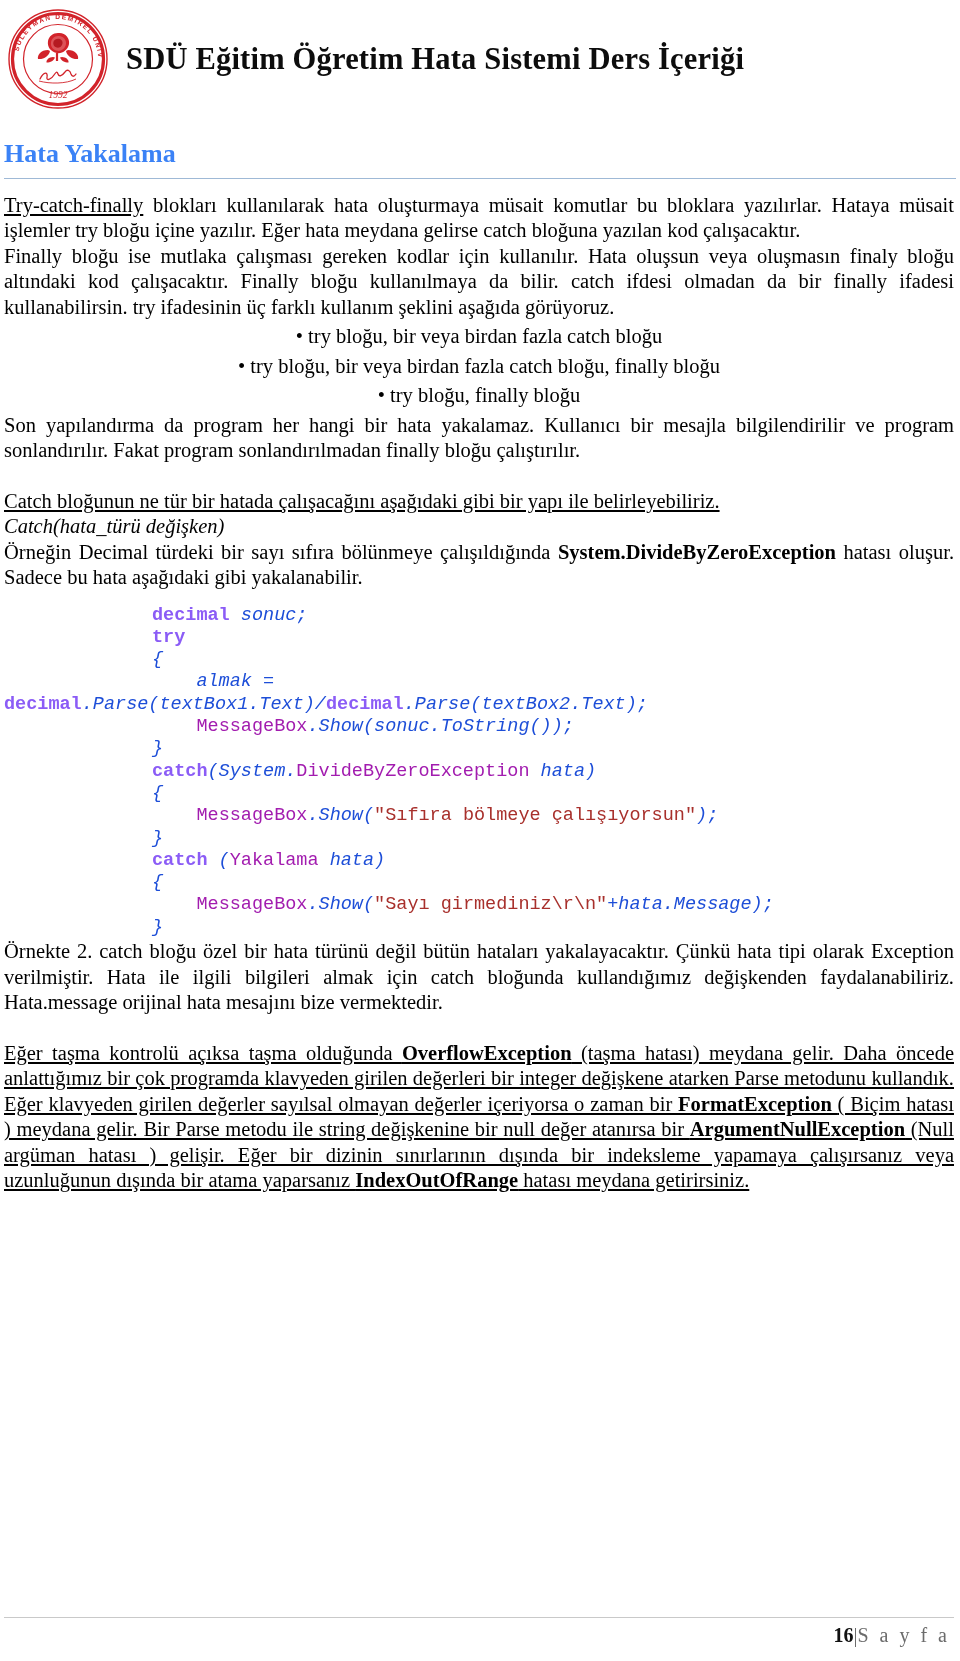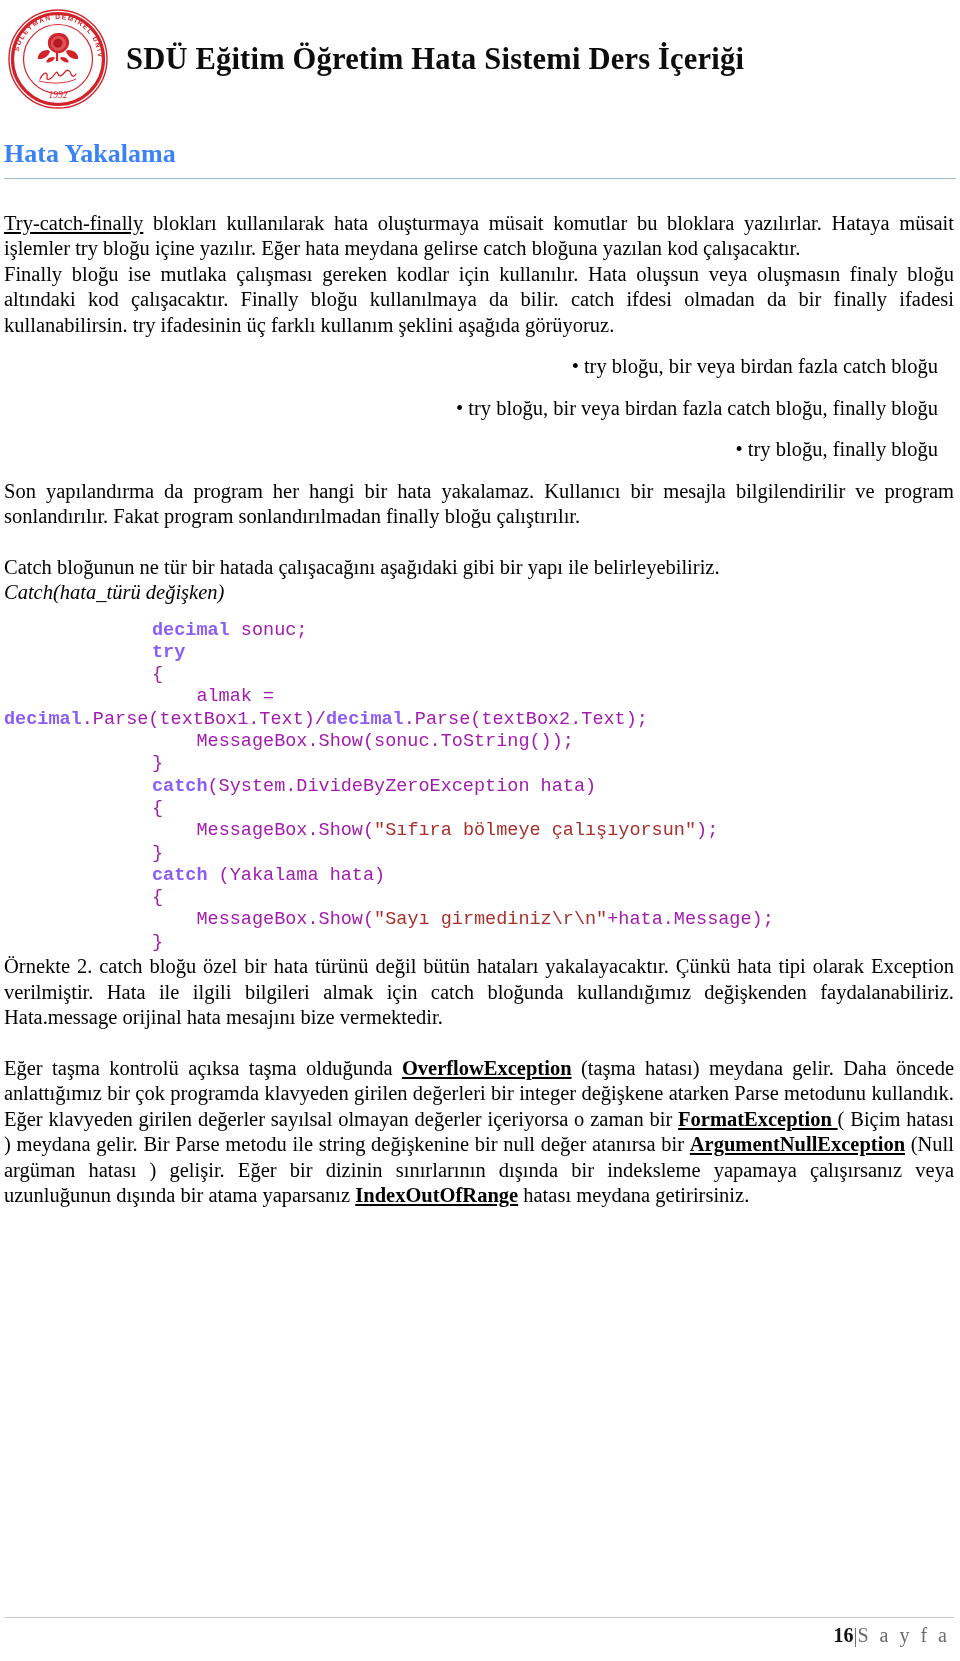--- a/index.html
+++ b/index.html
@@ -65,48 +65,48 @@
     margin: 0 6px 0 4px;
   }
   p.body {
     font-size: 20.5px;
     line-height: 25.5px;
     text-align: justify;
     text-justify: inter-word;
     margin: 0;
     color: #000;
   }
-  p.body.gap-top { margin-top: 25px; }
+  p.body.gap-top { margin-top: 25px; text-decoration: underline; }
   .u { text-decoration: underline; }
   .b { font-weight: bold; }
   .bu { font-weight: bold; text-decoration: underline; }
   .it { font-style: italic; }
 
   .bullet-line {
     font-size: 20.5px;
     line-height: 25.5px;
-    margin: 16px;
-    text-align: right;
+    margin: 4px;
+    text-align: center;
   }
 
   
   pre.code {
     font-family: "Liberation Mono", "DejaVu Sans Mono", monospace;
     font-size: 18.5px;
     line-height: 22.3px;
     margin: 14px 0 0 0;
     padding: 0;
     white-space: pre;
     color: #1a1a1a;
     tab-size: 4;
   }
   .kw   { color: #8b5cf6; font-weight: bold; }
   .type { color: #a21caf; }
   .str  { color: #a8302c; }
-  .pl   { color: #a21caf; }
+  .pl   { color: #1d4ed8; font-style: italic; }
 
   
   .footer {
     position: absolute;
     left: 0;
     right: 0;
     bottom: 14px;
   }
   .footer-rule {
     margin: 0 6px 0 4px;
@@ -169,36 +169,39 @@
     </svg>
   </div>
   <div class="header-title">SDÜ Eğitim Öğretim Hata Sistemi Ders İçeriği</div>
 </div>
 
 <div class="section-heading">Hata Yakalama</div>
 <div class="heading-rule"></div>
 
 <div class="content">
 
-  <p class="body" style="margin-top:32px;">
+  <p class="body" style="margin-top:14px;">
     <span class="u">Try-catch-finally</span><span> blokları kullanılarak hata oluşturmaya müsait komutlar bu bloklara yazılırlar. Hataya müsait işlemler try bloğu içine yazılır. Eğer hata meydana gelirse catch bloğuna yazılan kod çalışacaktır.</span>
   </p>
 
   <p class="body">Finally bloğu ise mutlaka çalışması gereken kodlar için kullanılır. Hata oluşsun veya oluşmasın finaly bloğu altındaki kod çalışacaktır. Finally bloğu kullanılmaya da bilir. catch ifdesi olmadan da bir finally ifadesi kullanabilirsin. try ifadesinin üç farklı kullanım şeklini aşağıda görüyoruz.</p>
 
   <div class="bullet-line">• try bloğu, bir veya birdan fazla catch bloğu</div>
   <div class="bullet-line">• try bloğu, bir veya birdan fazla catch bloğu, finally bloğu</div>
   <div class="bullet-line">• try bloğu, finally bloğu</div>
 
   <p class="body">Son yapılandırma da program her hangi bir hata yakalamaz. Kullanıcı bir mesajla bilgilendirilir ve program sonlandırılır. Fakat program sonlandırılmadan finally bloğu çalıştırılır.</p>
 
   <p class="body gap-top">Catch bloğunun ne tür bir hatada çalışacağını aşağıdaki gibi bir yapı ile belirleyebiliriz.</p>
 
   <p class="body it">Catch(hata_türü  değişken)</p>
 
+  <p class="body">
+    <span>Örneğin Decimal türdeki bir sayı sıfıra bölünmeye çalışıldığında </span><span class="b">System.DivideByZeroException</span><span> hatası oluşur. Sadece bu hata aşağıdaki gibi yakalanabilir.</span>
+  </p>
 
   <pre class="code"><span style="display: inline-block; width: 148px;"></span><span class="kw">decimal</span><span class="pl"> sonuc;</span>
 <span style="display: inline-block; width: 148px;"></span><span class="kw">try</span>
 <span style="display: inline-block; width: 148px;"></span><span class="pl">{</span>
 <span style="display: inline-block; width: 148px;"></span><span class="pl">    almak = </span>
 <span class="kw">decimal</span><span class="pl">.Parse(textBox1.Text)/</span><span class="kw">decimal</span><span class="pl">.Parse(textBox2.Text);</span>
 <span style="display: inline-block; width: 148px;"></span><span class="pl">    </span><span class="type">MessageBox</span><span class="pl">.Show(sonuc.ToString());</span>
 <span style="display: inline-block; width: 148px;"></span><span class="pl">}</span>
 <span style="display: inline-block; width: 148px;"></span><span class="kw">catch</span><span class="pl">(System.</span><span class="type">DivideByZeroException</span><span class="pl"> hata)</span>
 <span style="display: inline-block; width: 148px;"></span><span class="pl">{</span>

